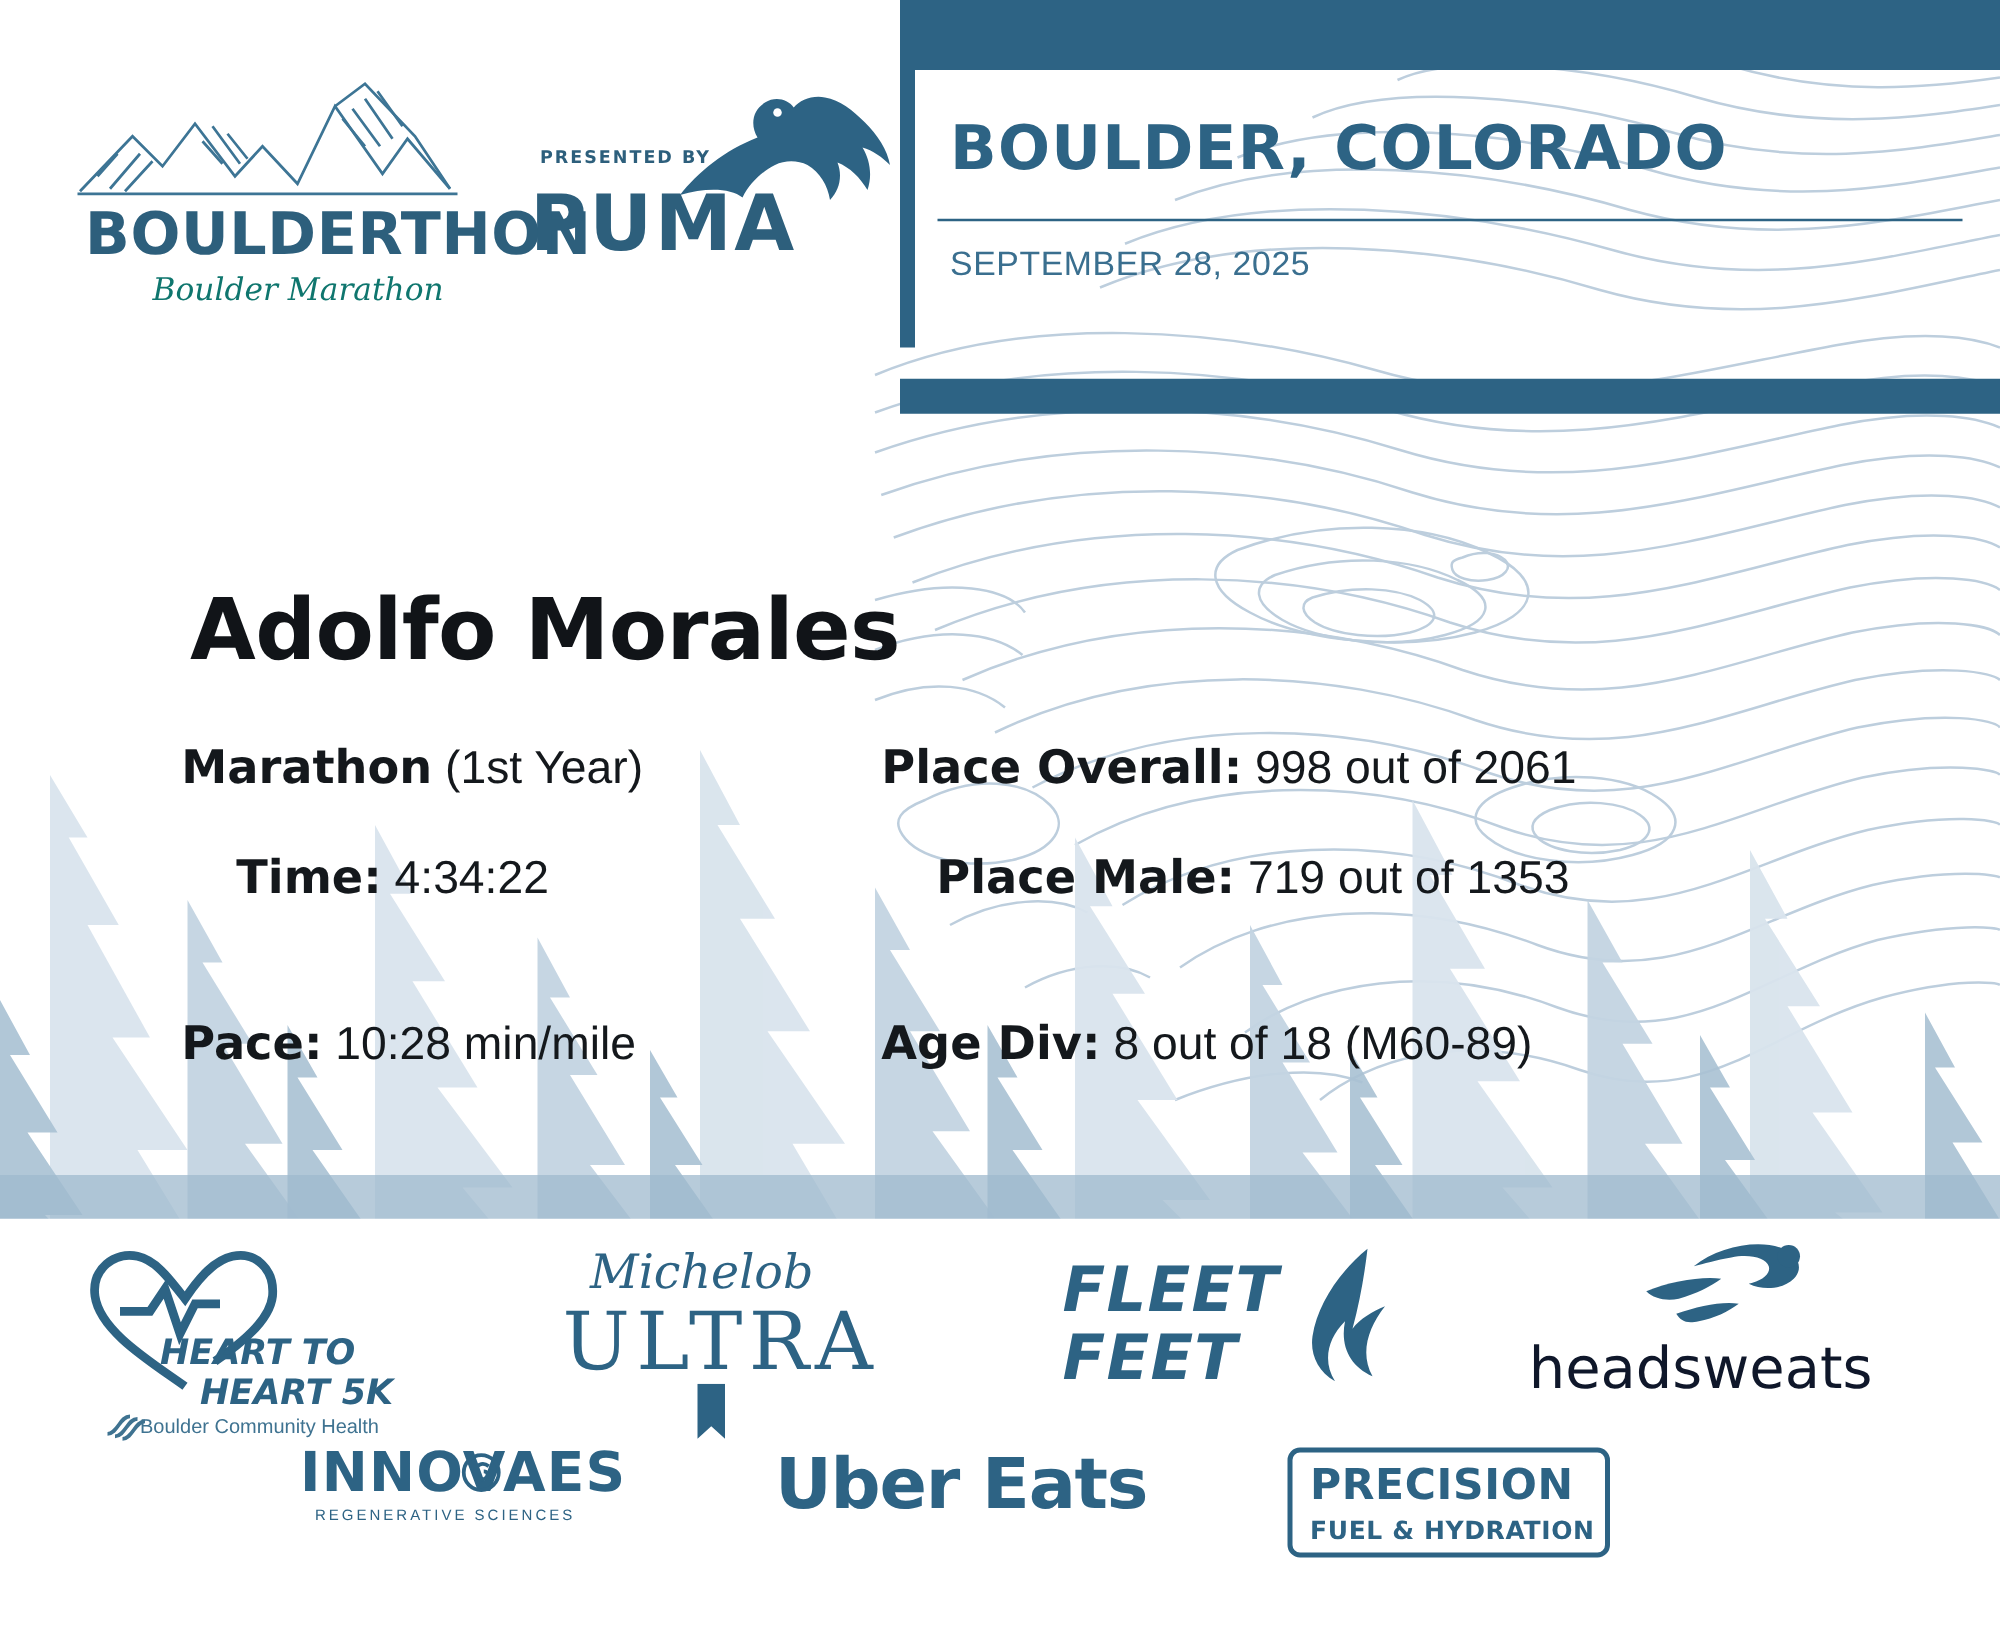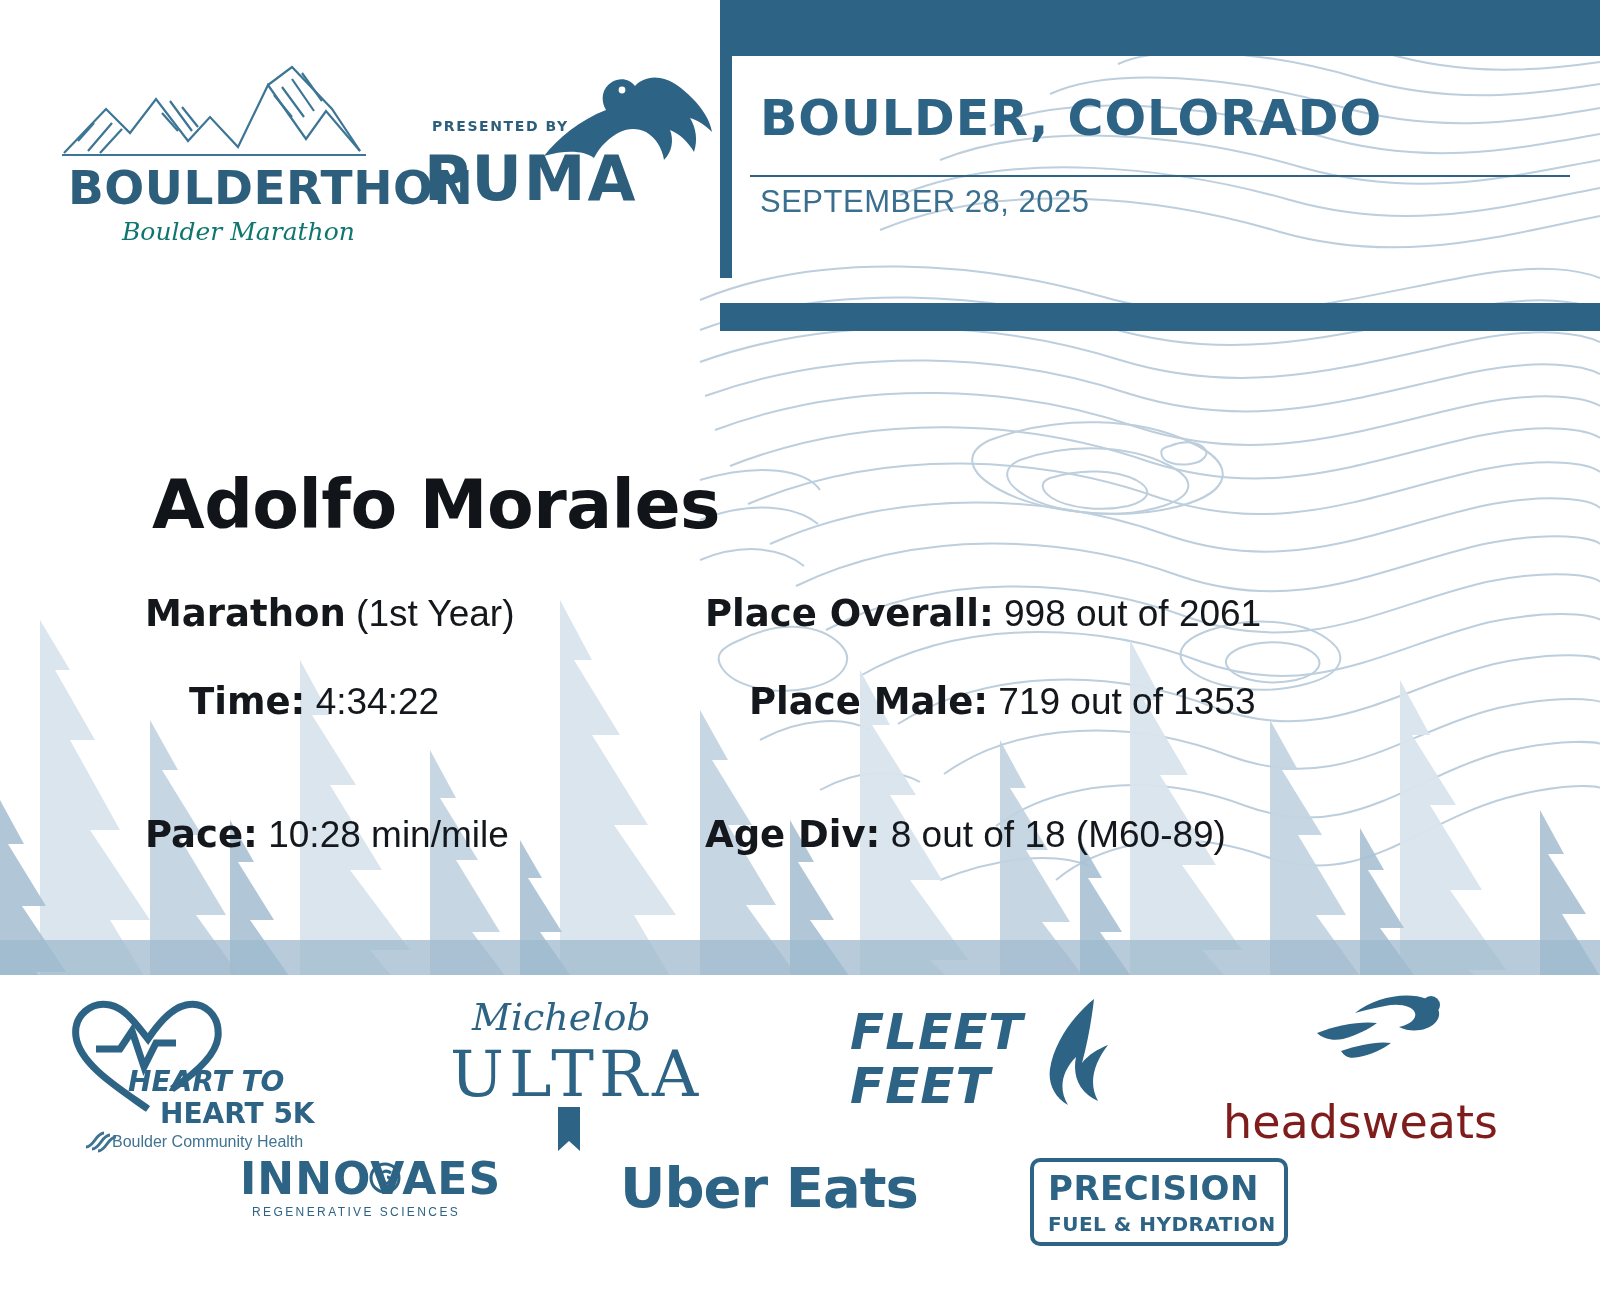--- a/index.html
+++ b/index.html
@@ -111,23 +111,23 @@
     white-space: nowrap;
   }
   .plate-rule {
     position: absolute;
     left: 30px; top: 175px;
     width: 820px; height: 2px;
     background: #2d6384;
   }
   .plate-date {
     position: absolute;
-    left: 40px; top: 184px;
+    left: 40px; top: 196px;
     font-family: "Liberation Sans", sans-serif;
-    font-size: 31px;
+    font-size: 27px;
     letter-spacing: 0.5px;
     color: #3a6f8f;
     white-space: nowrap;
   }
 
   
   .forest {
     position: absolute;
     left: 0; top: 420px;
     width: 1600px; height: 590px;
@@ -178,21 +178,21 @@
 
   
   .h2h { left: 60px; top: 18px; width: 300px; height: 150px; }
   .h2h-l1 {
     position: absolute; left: 68px; top: 72px;
     font-family: "DejaVu Sans", sans-serif; font-weight: bold; font-style: italic;
     font-size: 28px; color: #2d6384; letter-spacing: 0px; white-space: nowrap;
   }
   .h2h-l2 {
     position: absolute; left: 100px; top: 104px;
-    font-family: "DejaVu Sans", sans-serif; font-weight: bold; 
+    font-family: "DejaVu Sans", sans-serif; font-weight: bold; font-style: italic;
     font-size: 28px; color: #2d6384; white-space: nowrap;
   }
   .h2h-l3 {
     position: absolute; left: 52px; top: 140px;
     font-family: "Liberation Sans", sans-serif;
     font-size: 16px; color: #3f7391; white-space: nowrap;
   }
 
   
   .mich { left: 450px; top: 10px; width: 280px; height: 170px; }
@@ -218,21 +218,21 @@
     position: absolute; left: 10px; top: 62px;
     font-family: "DejaVu Sans", sans-serif; font-weight: bold; font-style: italic;
     font-size: 50px; letter-spacing: 1px; color: #2d6384; white-space: nowrap;
   }
 
   
   .heads { left: 1215px; top: 10px; width: 330px; height: 150px; }
   .heads-t {
     position: absolute; left: 8px; top: 82px;
     font-family: "DejaVu Sans", sans-serif;
-    font-size: 46px; letter-spacing: 0px; color: #7f1d1d; white-space: nowrap; margin-top: 28px;
+    font-size: 46px; letter-spacing: 0px; color: #0f172a; white-space: nowrap;
   }
 
   
   .inno { left: 240px; top: 178px; width: 290px; height: 90px; }
   .inno-t {
     position: absolute; left: 0; top: 0;
     font-family: "DejaVu Sans", sans-serif; font-weight: bold;
     font-size: 44px; letter-spacing: 1px; color: #2d6384; white-space: nowrap;
   }
   .inno-s {

